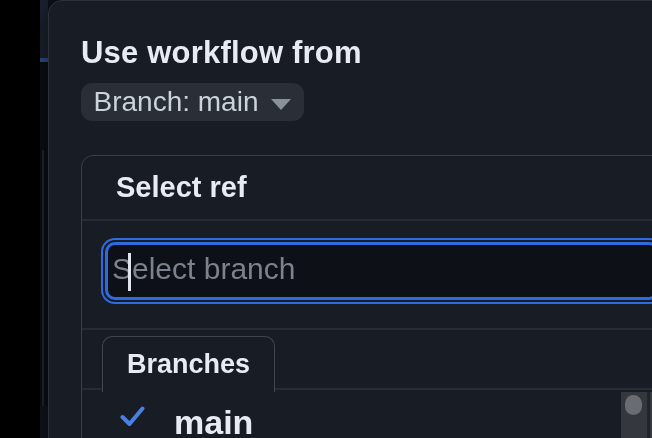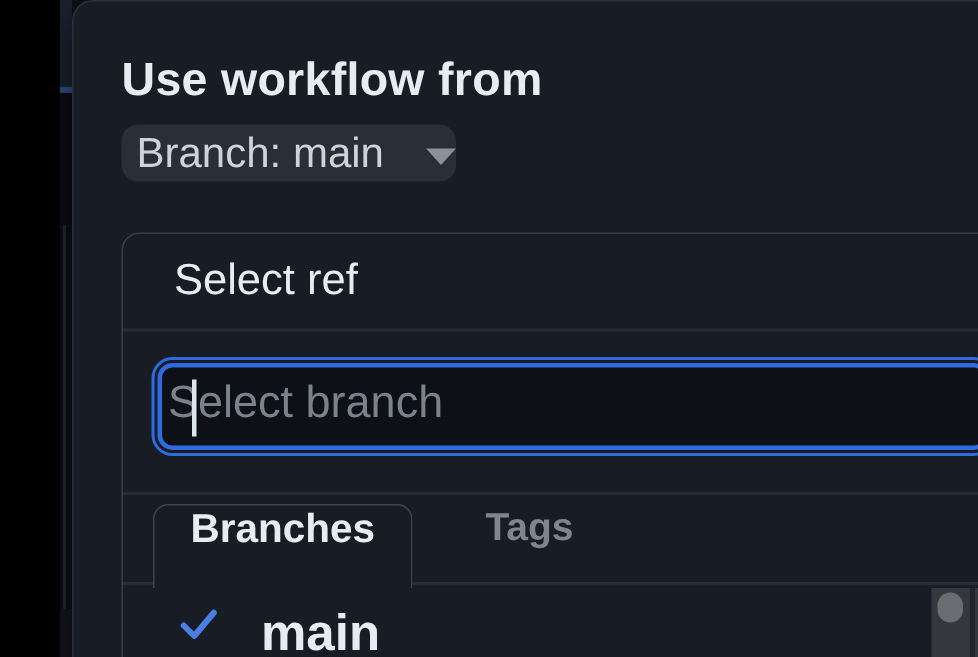--- a/index.html
+++ b/index.html
@@ -35,57 +35,57 @@
     box-shadow:0 8px 24px rgba(0,0,0,.55);
   }
   .popover-title{
     position:absolute; left:32px; top:34px;
     font-size:31px; font-weight:700; color:var(--text-primary,#e8ecf2);
     letter-spacing:.2px;
   }
   .branch-btn{
     position:absolute; left:32px; top:82px; width:223px; height:38px;
     background:var(--button-bg,#292e37); border:none; border-radius:11px;
-    display:flex; align-items:center; justify-content:space-between; gap:13px;
-    cursor:pointer; font-family:inherit;padding-left:10px;
+    display:flex; align-items:center; justify-content:center; gap:13px;
+    cursor:pointer; font-family:inherit;
   }
   .branch-btn .lbl{ font-size:28px; color:var(--text-secondary,#ccd3db); }
   .caret{
     width:0; height:0; margin-top:4px;
     border-left:10px solid transparent; border-right:10px solid transparent;
     border-top:11px solid #8a919b;
   }
 
   
   .panel{
     position:absolute; left:32px; top:154px; width:598px; height:430px;
     background:var(--surface,#181c24);
     border:1.5px solid var(--panel-border,#3a4048); border-radius:12px;
     overflow:visible;
   }
   .panel-header{
     height:65px; display:flex; align-items:center; padding-left:34px;
     border-bottom:2px solid var(--divider,#262c34);
   }
-  .panel-header .t{ font-size:29px; font-weight:400; color:var(--text-primary,#e8ecf2);text-align:center; }
+  .panel-header .t{ font-size:29px; font-weight:700; color:var(--text-primary,#e8ecf2);text-align:center; }
 
   .search-sec{ position:relative; height:109px; border-bottom:2px solid var(--divider,#262c34); }
   .ref-input{
     position:absolute; left:23px; top:21px; width:554px; height:58px;
     background:var(--input-bg,#0d1016);
     border:3px solid var(--accent,#2f6be0); border-radius:10px;
     box-shadow:0 0 0 2px var(--surface,#181c24), 0 0 0 4px var(--accent,#2f6be0);
     color:var(--text-primary,#e8ecf2); font-size:30px; font-family:inherit;
     padding:0 0 4px 4px; outline:none;
   }
   .ref-input::placeholder{ color:var(--placeholder,#7b828b); opacity:1; }
   .text-caret{ position:absolute; left:46px; top:32px; width:3px; height:38px; background:#dfe5ec; }
 
   .tabs-sec{ position:relative; height:60px; border-bottom:2px solid var(--divider,#262c34); }
-  .tab{ position:absolute; display:flex; justify-content:center; cursor:pointer; }
+  .tab{ position:absolute; display:flex; align-items:center; justify-content:center; cursor:pointer; }
   .tab-active{
     left:20px; top:6px; width:173px; height:56px;
     background:var(--surface,#181c24);
     border:1.5px solid #40464f; border-bottom:none;
     border-radius:10px 10px 0 0; z-index:2;
     font-size:27px; font-weight:700; color:var(--text-primary,#e8ecf2);
   }
   .tab-inactive{
     left:212px; top:6px; width:118px; height:52px;
     font-size:26px; font-weight:600; color:var(--text-muted,#7d8590);
@@ -142,23 +142,20 @@
 
       <div class="search-sec">
         <input class="ref-input" type="text" placeholder="Select branch" style="">
         <div class="text-caret"></div>
       </div>
 
       <div class="tabs-sec">
         <div class="tab tab-active">
           <span>Branches</span>
         </div>
-        <div class="tab tab-inactive">
-          <span>Tags</span>
-        </div>
       </div>
 
       <div class="list-sec">
         <div class="ref-row">
           <svg class="check-icon" width="25" height="21" viewBox="0 0 25 21">
             <polyline points="2.5,11 9.5,18 22.5,2.5" fill="none" stroke="var(--check,#4a80e6)" stroke-width="4" stroke-linecap="round" stroke-linejoin="round"></polyline>
           </svg>
           <span class="ref-name">main</span>
         </div>
       </div>

